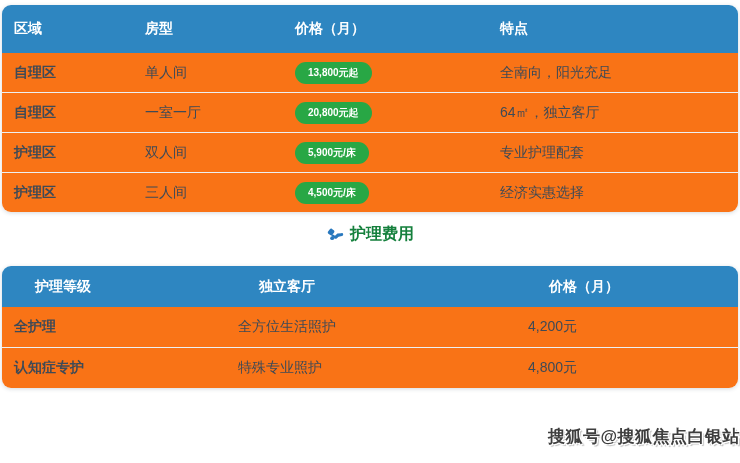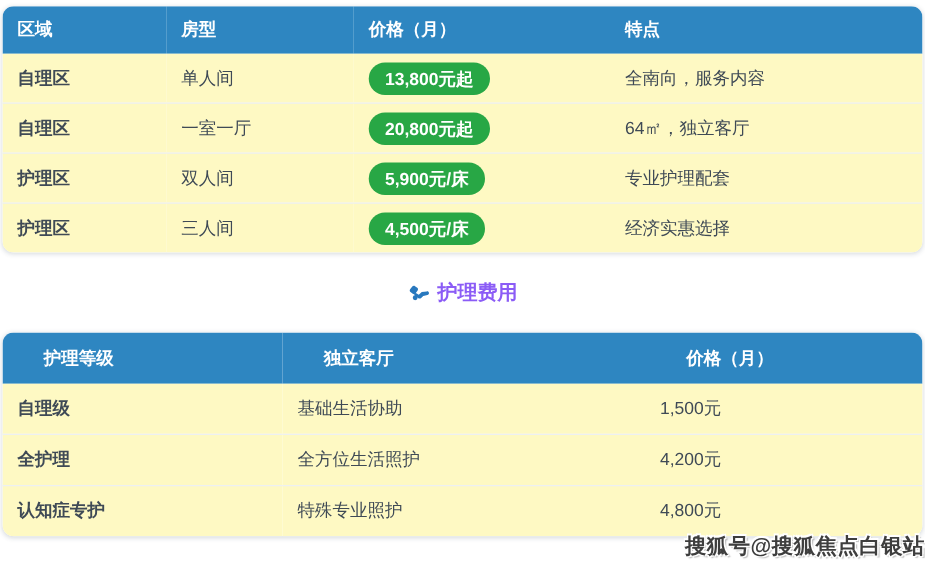--- a/index.html
+++ b/index.html
@@ -8,42 +8,42 @@
     overflow:hidden;font-family:"Liberation Sans","DejaVu Sans",sans-serif;
   }
   .tbl{
     position:absolute;left:2px;width:736px;
     border-collapse:separate;border-spacing:0;
     border-radius:9px;overflow:hidden;background:#fff;
     box-shadow:0 1px 4px rgba(30,50,70,.18);
   }
   .tbl th{
     background:#2e86c1;color:#ffffff;font-size:14px;font-weight:bold;
-    text-align:left;padding:0 0 0 12px;height:38px;
+    text-align:left;padding:0 0 0 12px;height:48px;
   }
   .tbl td{
     font-size:14px;color:#3f4a56;text-align:left;
     padding:0 0 0 12px;height:39px;border-top:1px solid #edf0f2;
-    background:#fef9c3;
+    background:#f97316;
   }
   .tbl tbody tr:first-child td{border-top:none;}
   .c-strong{font-weight:bold;color:#2c3e50;}
   .badge{
     display:inline-block;background:#28a745;color:#fff;
-    font-weight:bold;font-size:14px;line-height:1;
+    font-weight:bold;font-size:10px;line-height:1;
     padding:6px 13px;border-radius:14px;
   }
   #room-table{top:5px;}
   #care-table{top:266px;}
   #care-table th{height:41px;padding-left:33px;}
   #care-table td{height:40px;}
   .section-heading{
     position:absolute;top:224px;left:0;width:100%;
     display:flex;align-items:center;justify-content:center;gap:6px;
-    color:#8b5cf6;font-size:16px;font-weight:bold;
+    color:#15803d;font-size:16px;font-weight:bold;
   }
   .section-heading .icon{display:inline-flex;align-items:center;}
   .watermark{
     position:absolute;right:0;bottom:15px;white-space:nowrap;
     font-size:17px;font-weight:bold;color:#3e3e3e;letter-spacing:.5px;
     text-shadow:-1px -1px 0 #fff,1px -1px 0 #fff,-1px 1px 0 #fff,1px 1px 0 #fff,2px 2px 1px rgba(0,0,0,.25);
   }
 </style>
 </head>
 <body>
@@ -63,21 +63,21 @@
         <th>房型</th>
         <th>价格（月）</th>
         <th>特点</th>
       </tr>
     </thead>
     <tbody>
       <tr>
         <td class="c-strong">自理区</td>
         <td>单人间</td>
         <td><span class="badge">13,800元起</span></td>
-        <td>全南向，服务内容</td>
+        <td>全南向，阳光充足</td>
       </tr>
       <tr>
         <td class="c-strong">自理区</td>
         <td>一室一厅</td>
         <td><span class="badge">20,800元起</span></td>
         <td>64㎡，独立客厅</td>
       </tr>
       <tr>
         <td class="c-strong">护理区</td>
         <td>双人间</td>
@@ -112,25 +112,20 @@
       </colgroup>
     <thead>
       <tr>
         <th>护理等级</th>
         <th>独立客厅</th>
         <th>价格（月）</th>
       </tr>
     </thead>
     <tbody>
       <tr>
-        <td class="c-strong">自理级</td>
-        <td>基础生活协助</td>
-        <td>1,500元</td>
-      </tr>
-      <tr>
         <td class="c-strong">全护理</td>
         <td>全方位生活照护</td>
         <td>4,200元</td>
       </tr>
       <tr>
         <td class="c-strong">认知症专护</td>
         <td>特殊专业照护</td>
         <td>4,800元</td>
       </tr>
     </tbody>

